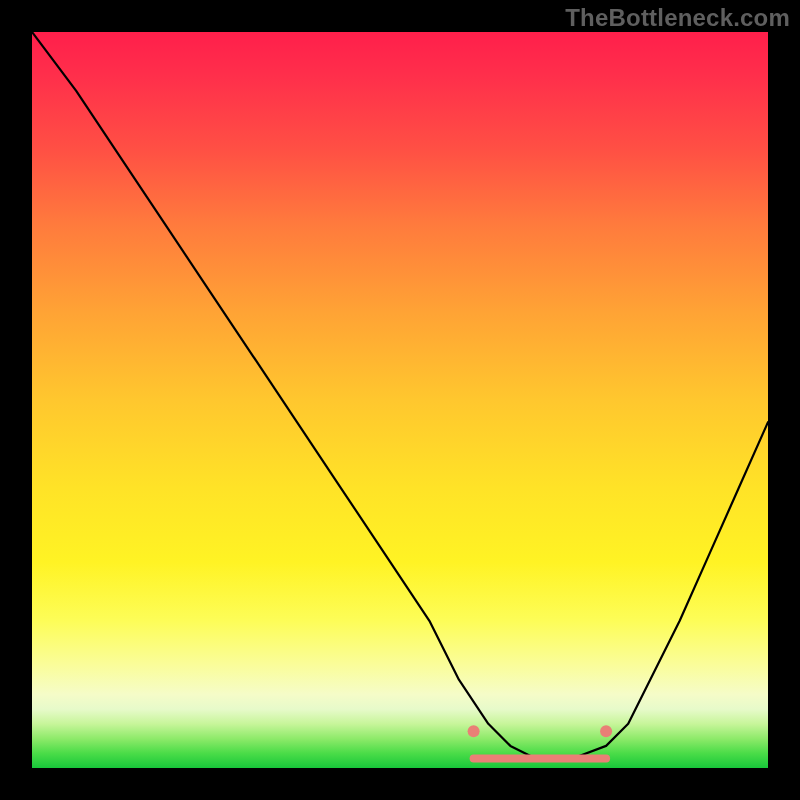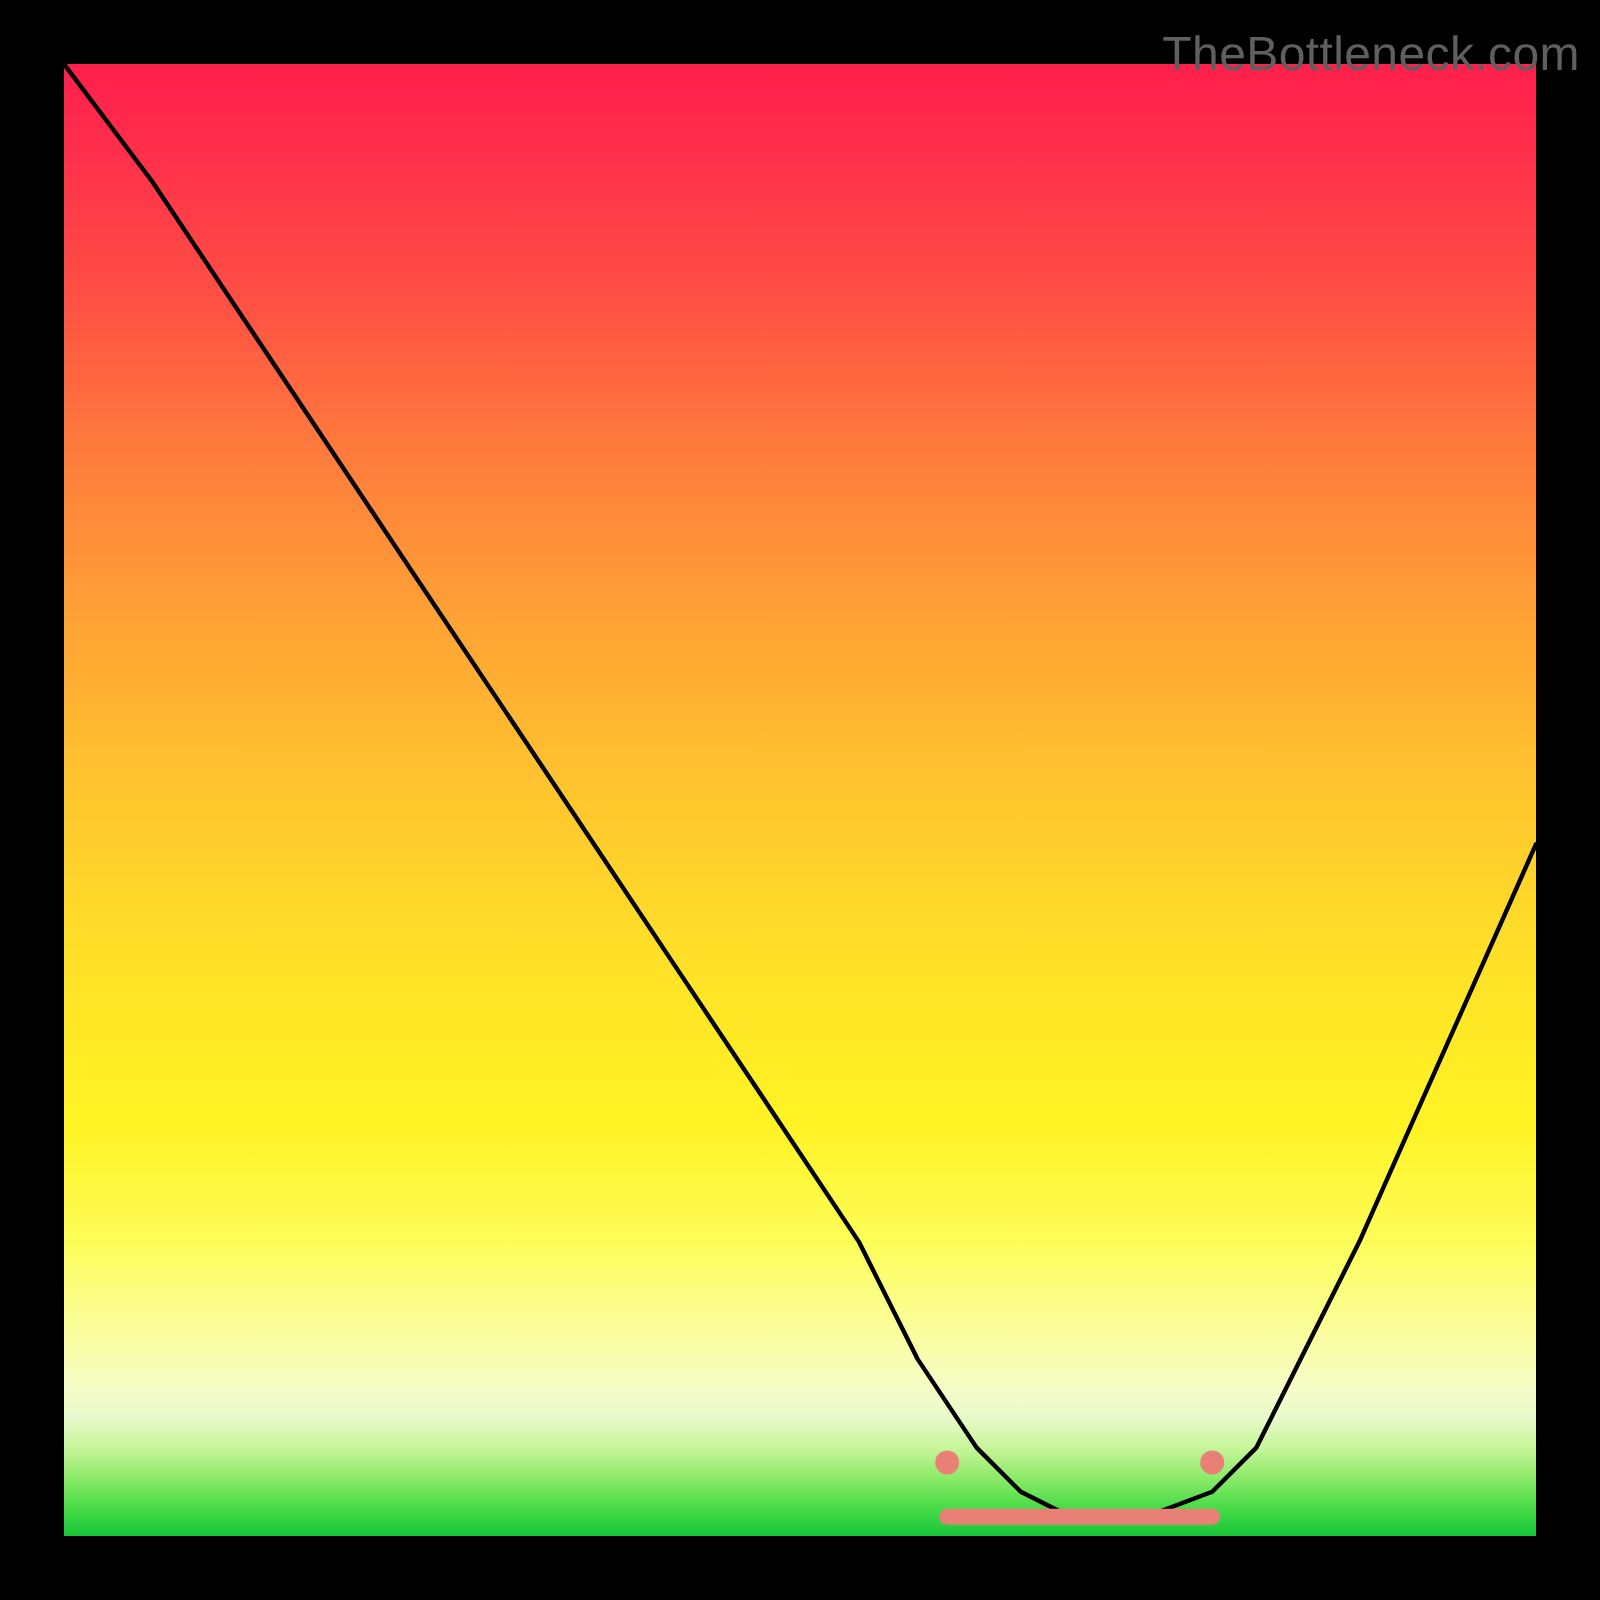--- a/index.html
+++ b/index.html
@@ -12,25 +12,25 @@
     font-family: Arial, Helvetica, sans-serif;
   }
   .frame {
     position: relative;
     width: 800px;
     height: 800px;
     background: #000;
   }
   .watermark {
     position: absolute;
-    top: 14px;
+    top: 4px;
     right: 10px;
     color: #5f5f5f;
     font-size: 24px;
-    font-weight: 400;
+    font-weight: 700;
     letter-spacing: 0.2px;
     z-index: 10;
     user-select: none;
   }
   .plot-area {
     position: absolute;
     left: 32px;
     top: 32px;
     width: 736px;
     height: 736px;

